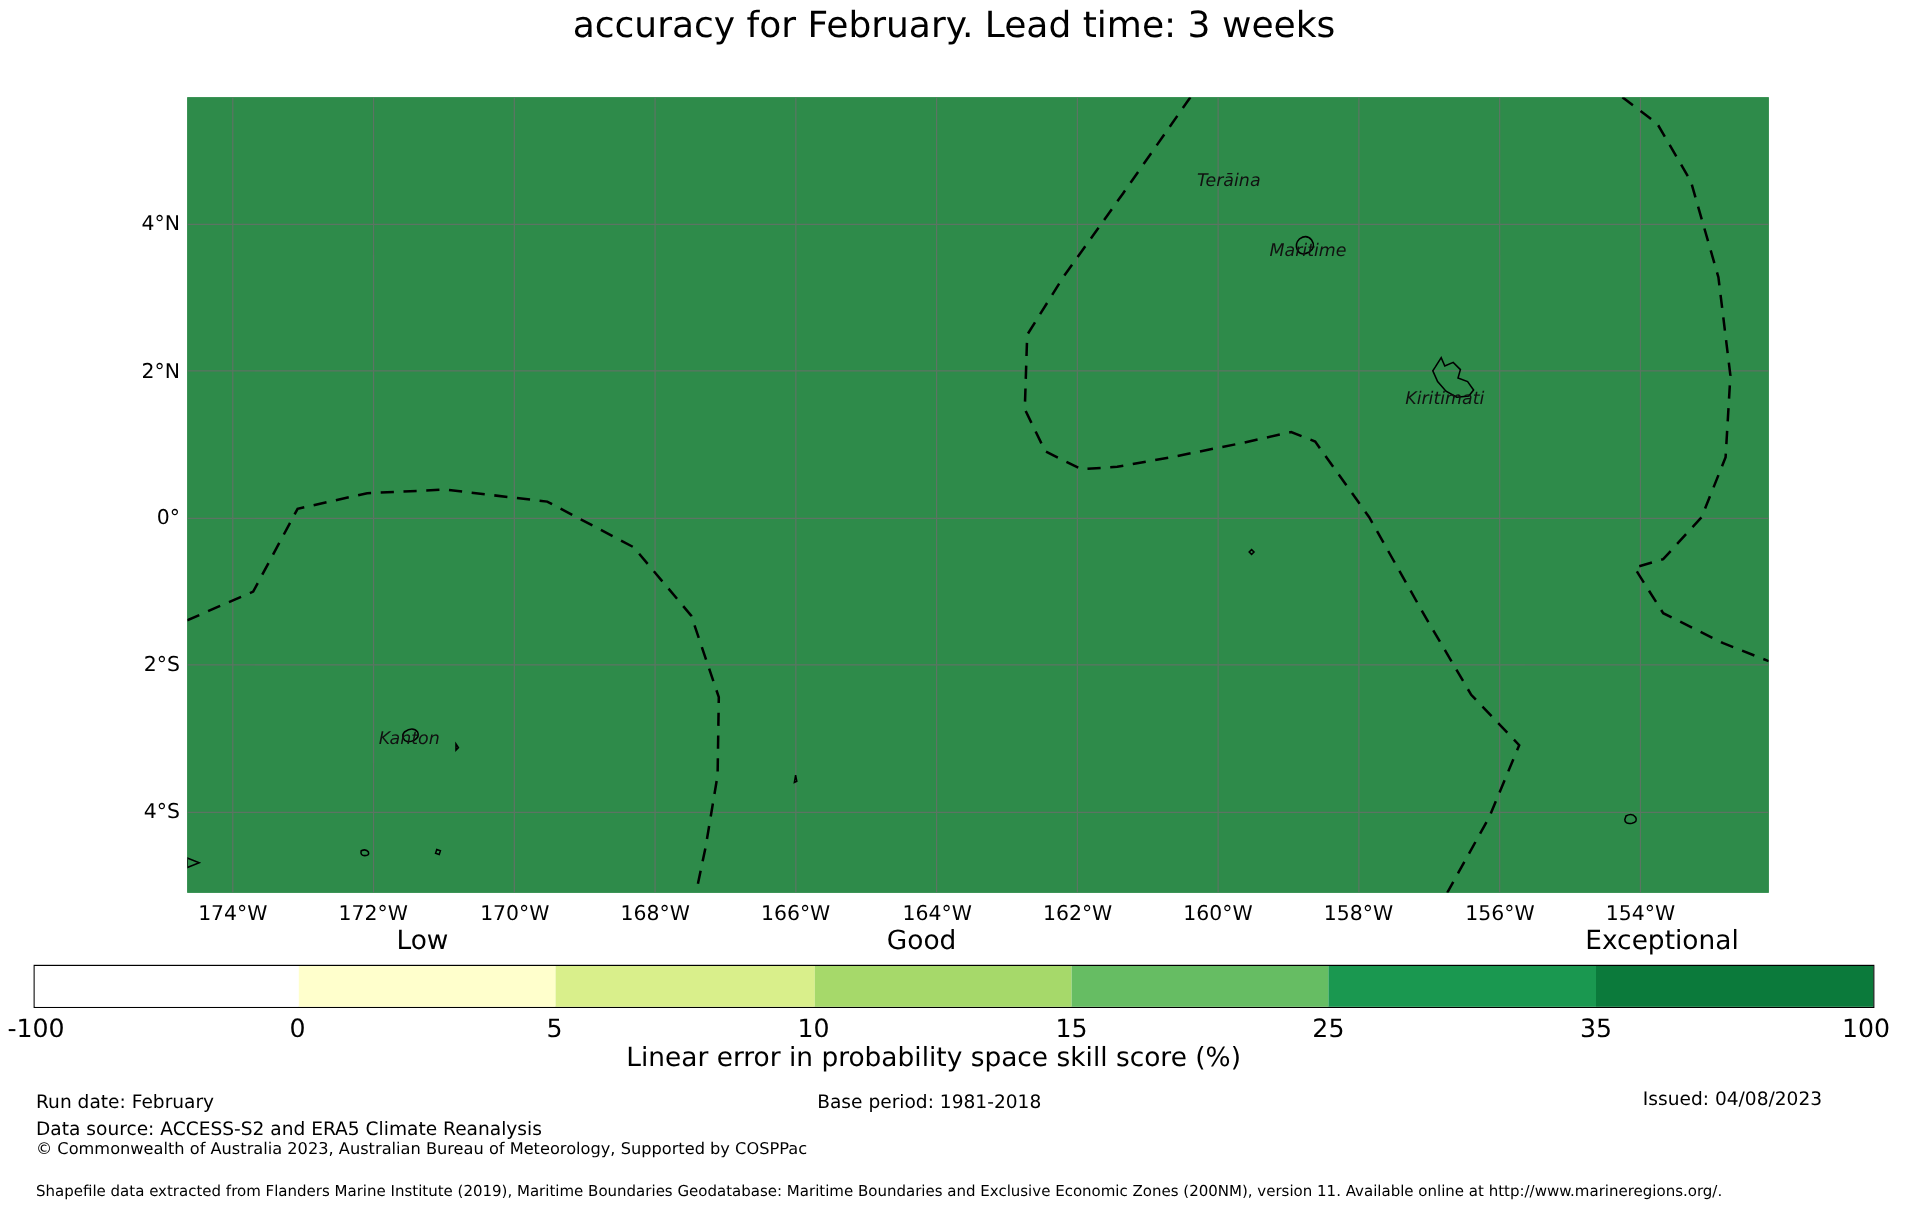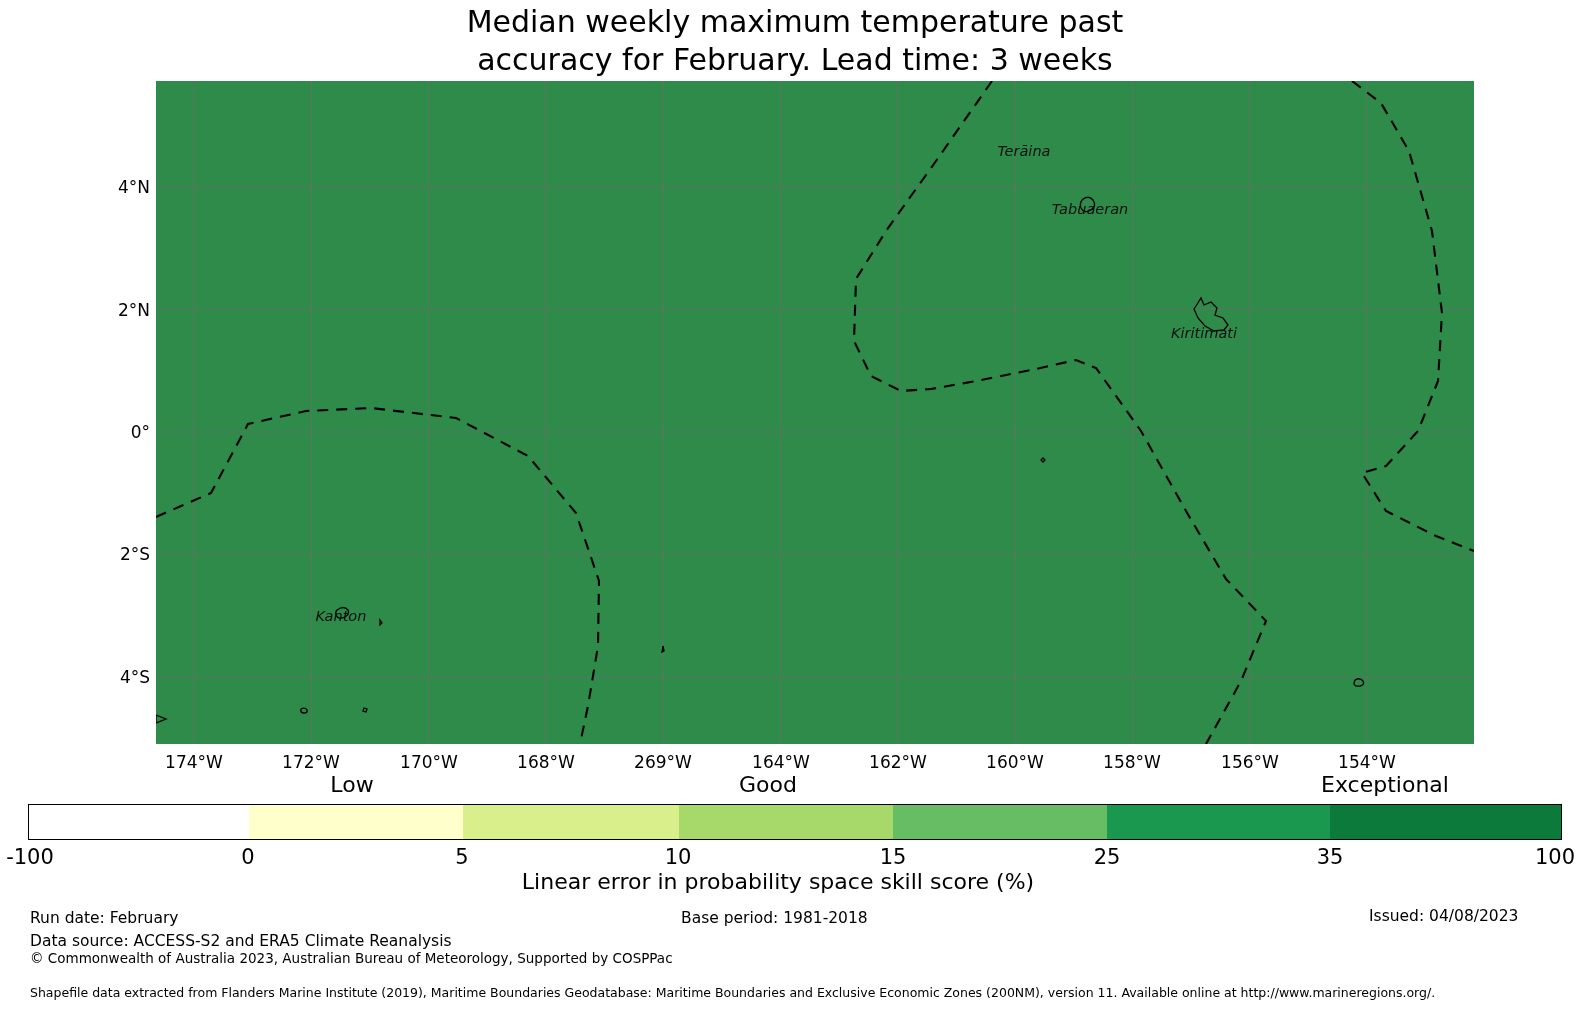--- a/index.html
+++ b/index.html
@@ -40,21 +40,20 @@
   #foot-src{left:30px;top:932px;}
   #foot-cc{left:30px;top:950px;font-size:13.5px;}
   #foot-base{left:681px;top:909px;}
   #foot-iss{left:1369px;top:907px;}
   #foot-shape{left:30px;top:985px;font-size:12.5px;}
 </style>
 </head>
 <body>
 
 <div id="title">
-  <div>Median weekly maximum temperature past</div>
   <div>accuracy for February. Lead time: 3 weeks</div>
 </div>
 
 <div class="ylab" style="left:110px;top:187px;width:40px;">4°N</div>
 <div class="ylab" style="left:110px;top:310px;width:40px;">2°N</div>
 <div class="ylab" style="left:110px;top:432px;width:40px;">0°</div>
 <div class="ylab" style="left:110px;top:554px;width:40px;">2°S</div>
 <div class="ylab" style="left:110px;top:677px;width:40px;">4°S</div>
 
 <div id="map-frame">
@@ -112,30 +111,30 @@
       <path d="M145 628 q4 -2 6 1 q1 3 -3 3 q-4 0 -3 -4 z"></path>
       <path d="M208 627 l3 1 l-1 3 l-3 -1 z"></path>
       <path d="M1199 599 q5 -3 8 1 q2 4 -3 5 q-6 1 -6 -3 z"></path>
       <path d="M0 634 l10 4 l-10 4 z"></path>
       <path d="M887 377 l2 2 l-2 2 l-2 -2 z"></path>
       <path d="M507 565 l1 5 l-2 1 z"></path>
     </g>
   </svg>
 
   <div class="isl-label" style="left:868px;top:62px;">Terāina</div>
-  <div class="isl-label" style="left:934px;top:120px;">Tabuaeran</div>
+  <div class="isl-label" style="left:934px;top:120px;">Maritime</div>
   <div class="isl-label" style="left:1048px;top:244px;">Kiritimati</div>
   <div class="isl-label" style="left:185px;top:527px;">Kanton</div>
 </div>
 
 <div class="xlab" style="left:194px;">174°W</div>
 <div class="xlab" style="left:311px;">172°W</div>
 <div class="xlab" style="left:429px;">170°W</div>
 <div class="xlab" style="left:546px;">168°W</div>
-<div class="xlab" style="left:663px;">269°W</div>
+<div class="xlab" style="left:663px;">166°W</div>
 <div class="xlab" style="left:781px;">164°W</div>
 <div class="xlab" style="left:898px;">162°W</div>
 <div class="xlab" style="left:1015px;">160°W</div>
 <div class="xlab" style="left:1132px;">158°W</div>
 <div class="xlab" style="left:1250px;">156°W</div>
 <div class="xlab" style="left:1367px;">154°W</div>
 
 <div id="cbar-cat">
   <div class="cbar-cat-lab" style="left:352px;">Low</div>
   <div class="cbar-cat-lab" style="left:768px;">Good</div>

